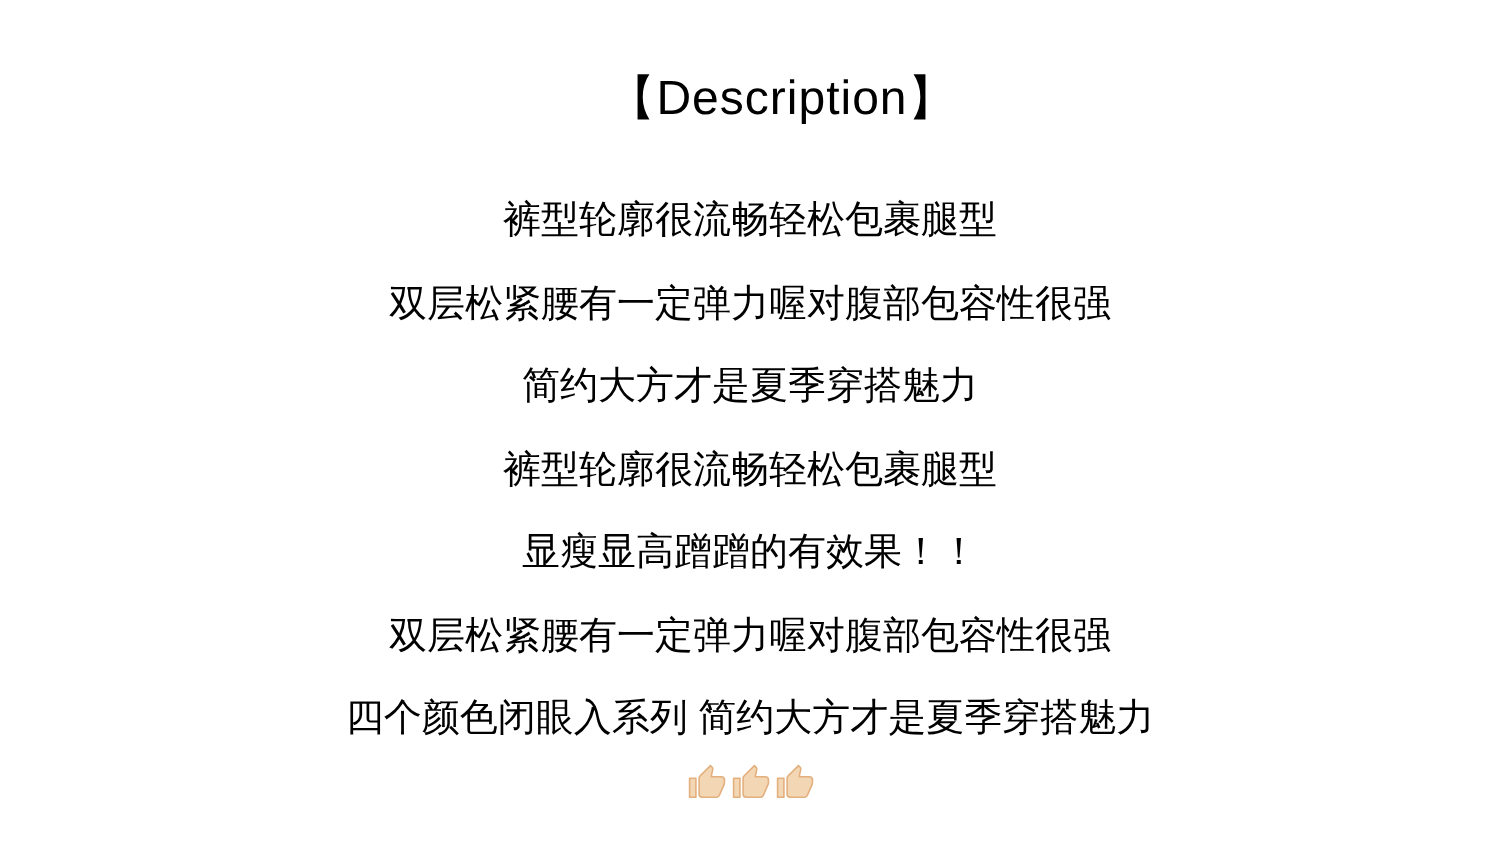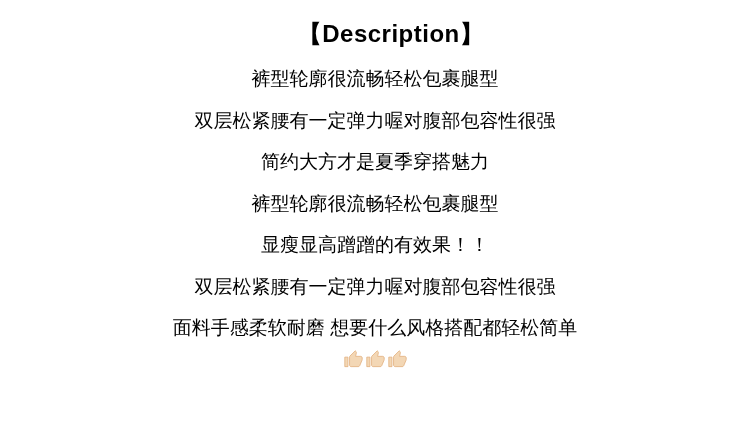--- a/index.html
+++ b/index.html
@@ -15,24 +15,24 @@
   }
   .page {
     width: 750px;
     height: 426px;
     padding-top: 10px;
     box-sizing: border-box;
     background: #ffffff;
     color: #000000;
   }
   .title {
-    margin: 0;
+    margin: 16px;
     text-align: center;
     font-size: 24px;
-    font-weight: 700;
+    font-weight: 400;
     line-height: 48px;
     color: #000000;
     letter-spacing: 0.5px;
     padding-left: 32px;
   }
   .lines p {
     margin: 0;
     text-align: center;
     font-size: 19px;
     font-weight: 400;
@@ -64,21 +64,21 @@
 
   <h1 class="title">【Description】</h1>
 
   <div class="lines">
     <p>裤型轮廓很流畅轻松包裹腿型</p>
     <p>双层松紧腰有一定弹力喔对腹部包容性很强</p>
     <p>简约大方才是夏季穿搭魅力</p>
     <p>裤型轮廓很流畅轻松包裹腿型</p>
     <p>显瘦显高蹭蹭的有效果！！</p>
     <p>双层松紧腰有一定弹力喔对腹部包容性很强</p>
-    <p>面料手感柔软耐磨 想要什么风格搭配都轻松简单</p>
+    <p>四个颜色闭眼入系列 简约大方才是夏季穿搭魅力</p>
   </div>
 
   <div class="thumbs-row">
     <span class="thumb">
       <svg viewBox="0 0 24 24" aria-hidden="true">
         <path class="thumb-shape" stroke-width="1" stroke-linejoin="round" d="M1 21h4V9H1v12zM23 10c0-1.1-.9-2-2-2h-6.31l.95-4.57.03-.32c0-.41-.17-.79-.44-1.06L14.17 1 7.58 7.59C7.22 7.95 7 8.45 7 9v10c0 1.1.9 2 2 2h9c.83 0 1.54-.5 1.84-1.22l3.02-7.05c.09-.23.14-.47.14-.73v-2z" fill="#f3d7b5" stroke="#e2af7d"></path>
       </svg>
     </span>
 
     <span class="thumb">

